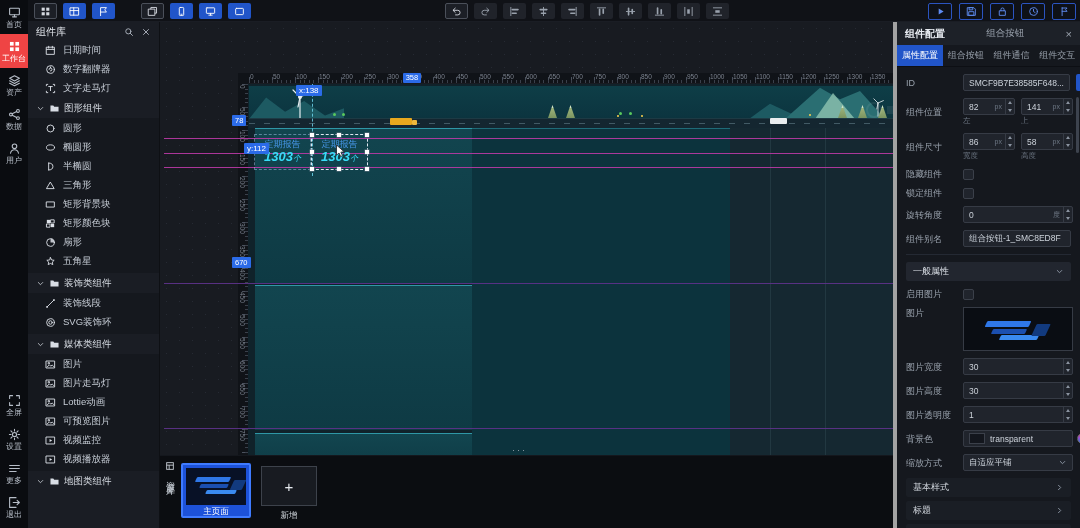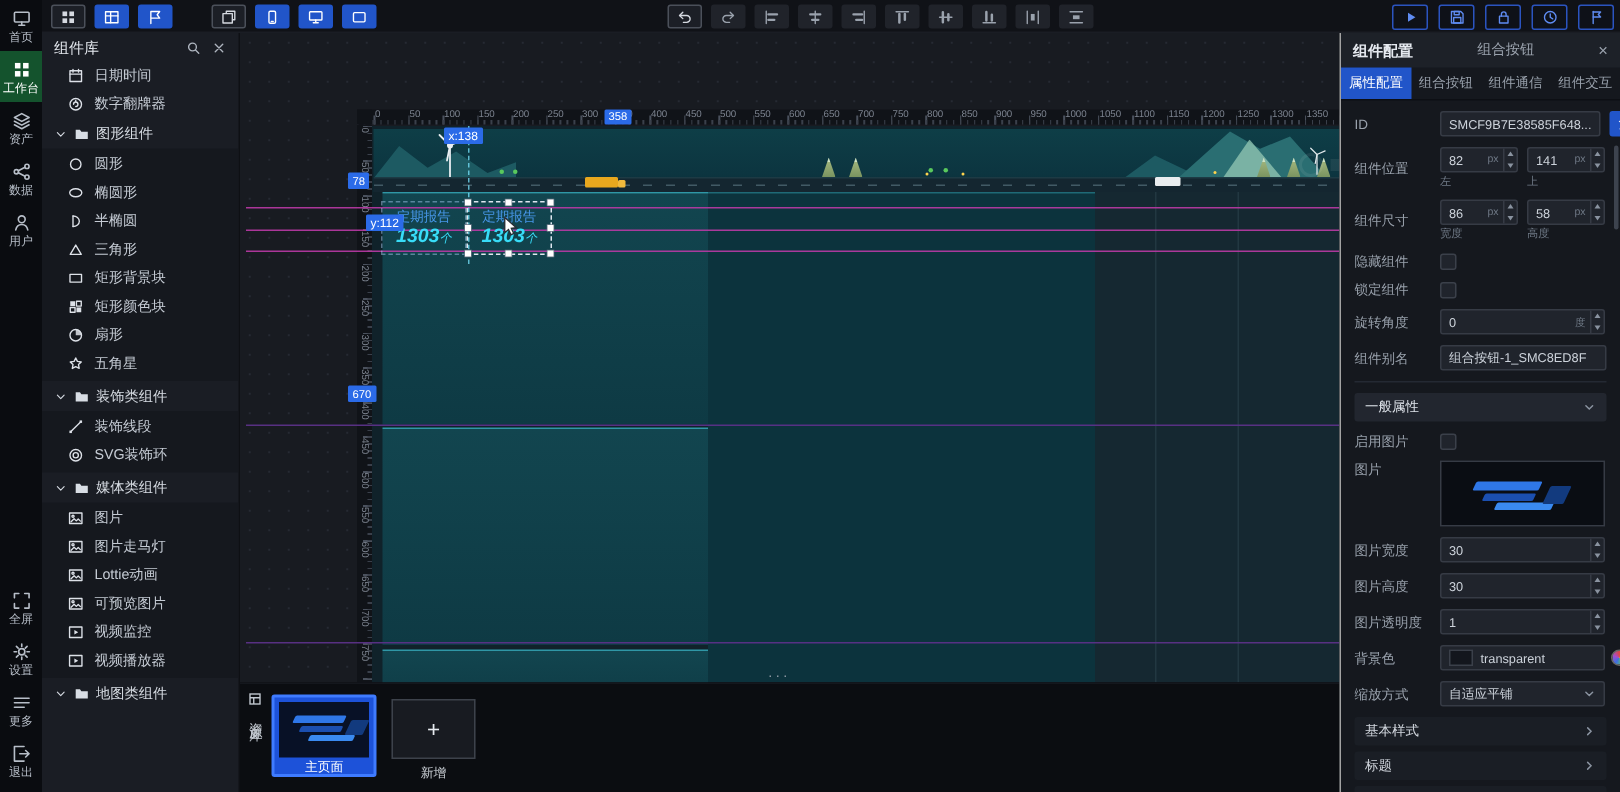--- a/index.html
+++ b/index.html
@@ -18,21 +18,21 @@
   .tbtn .ic{width:11px;height:11px;}
   .tbtn.blue{background:#2155c9;color:#fff;}
   .tbtn.dark{background:#1c1f26;border:1px solid #4b505a;color:#d5d9e0;}
   .tbtn.plain{background:#20232a;color:#9aa2ad;}
   .tbtn.outline{background:#0e1118;border:1px solid #2b54c0;color:#5f8cf2;width:24px;height:17px;}
 
   
   .rail{position:absolute;left:0;top:0;width:28px;height:528px;background:#0a0c10;z-index:6;display:flex;flex-direction:column;}
   .rail-item{display:flex;flex-direction:column;align-items:center;gap:2px;padding:6px 0 5px;color:#b7bec8;font-size:8px;line-height:8px;cursor:pointer;}
   .rail-item .ic{width:13px;height:13px;}
-  .rail-item.active{background:#14532d;color:#fff;}
+  .rail-item.active{background:#ef4444;color:#fff;}
   .rail-spacer{flex:1;}
 
   
   .library{position:absolute;left:28px;top:22px;width:132px;bottom:0;background:#1a1d24;border-right:1px solid #0e1014;z-index:5;display:flex;flex-direction:column;}
   .lib-head{height:19px;flex:none;display:flex;align-items:center;gap:7px;padding:0 8px;}
   .lib-title{flex:1;font-size:10px;color:#e3e7ed;}
   .lib-head .ic{width:10px;height:10px;color:#aeb5bf;cursor:pointer;}
   .lib-body{flex:1;overflow:hidden;}
   .lib-item{height:19px;display:flex;align-items:center;gap:7px;padding:0 6px 0 17px;color:#c5cbd4;font-size:9.5px;white-space:nowrap;cursor:pointer;}
   .lib-item .ic{width:11px;height:11px;flex:none;color:#dde1e8;}
@@ -106,21 +106,21 @@
   .res-close{font-size:10px;cursor:pointer;margin-top:3px;}
   .thumb{position:absolute;left:21px;top:7px;width:70px;height:55px;background:#1d52d9;border:2px solid #3f7bff;border-radius:2px;cursor:pointer;}
   .thumb-img{margin:3px 3px 1px;height:37px;background:#081126;position:relative;overflow:hidden;}
   .streak{position:absolute;transform:skewX(-25deg);border-radius:1px;}
   .thumb-label{text-align:center;font-size:8.5px;color:#fff;line-height:10px;}
   .add-box{position:absolute;left:101px;top:10px;width:56px;height:40px;background:#181b21;border:1px solid #3d424b;
            display:flex;align-items:center;justify-content:center;color:#e6eaef;font-size:15px;cursor:pointer;}
   .add-label{position:absolute;left:101px;top:54px;width:56px;text-align:center;font-size:8.5px;color:#cfd4da;}
 
   
-  .config{position:absolute;left:893px;top:22px;width:187px;bottom:0;background:#15181e;border-left:1px solid #a3a3a3;z-index:5;display:flex;flex-direction:column;}
+  .config{position:absolute;left:893px;top:22px;width:187px;bottom:0;background:#15181e;border-left:4px solid #a3a3a3;z-index:5;display:flex;flex-direction:column;}
   .cfg-head{height:23px;flex:none;background:#1d2128;display:flex;align-items:center;padding:0 8px;}
   .cfg-title{font-size:10px;color:#e6eaf0;font-weight:bold;}
   .cfg-sub{flex:1;text-align:center;color:#9aa2ad;font-size:9.5px;}
   .cfg-close{color:#9aa2ad;font-size:11px;cursor:pointer;}
   .cfg-tabs{height:22px;flex:none;display:flex;border-bottom:1px solid #0d0f14;}
   .cfg-tab{flex:1;display:flex;align-items:center;justify-content:center;font-size:9px;color:#99a1ac;cursor:pointer;}
   .cfg-tab.active{background:#2155c9;color:#fff;}
   .cfg-body{flex:1;padding:7px 9px 0;position:relative;overflow:hidden;}
   .row{display:flex;align-items:center;margin-bottom:7px;}
   .row.top{align-items:flex-start;}
@@ -396,20 +396,27 @@
           </svg>
           <span>日期时间</span>
         </div>
         <div class="lib-item">
           <svg class="ic" style="width:11px;height:11px" viewBox="0 0 12 12" fill="none" stroke="currentColor" stroke-width="1" stroke-linecap="round" stroke-linejoin="round">
             <circle cx="6" cy="6" r="4.2"></circle>
             <path d="M4.4 6a1.6 1.6 0 1 1 1.6 1.6M6 3.2v1"></path>
           </svg>
           <span>数字翻牌器</span>
         </div>
+        <div class="lib-item">
+          <svg class="ic" style="width:11px;height:11px" viewBox="0 0 12 12" fill="none" stroke="currentColor" stroke-width="1" stroke-linecap="round" stroke-linejoin="round">
+            <path d="M1.5 3V1.5H3M9 1.5h1.5V3M10.5 9v1.5H9M3 10.5H1.5V9"></path>
+            <path d="M4 3.9h4M6 3.9v4.4"></path>
+          </svg>
+          <span>文字走马灯</span>
+        </div>
         <div class="lib-folder">
           <svg class="ic" style="width:9px;height:9px" viewBox="0 0 12 12" fill="none" stroke="currentColor" stroke-width="1" stroke-linecap="round" stroke-linejoin="round">
             <path d="M3 4.6l3 3 3-3"></path>
           </svg>
           <svg class="ic" style="width:11px;height:11px" viewBox="0 0 12 12" fill="none" stroke="currentColor" stroke-width="1" stroke-linecap="round" stroke-linejoin="round">
             <path d="M1.6 2.8h3.1l1 1.3h4.7v5.3H1.6z" fill="currentColor" stroke="none"></path>
           </svg>
           <span>图形组件</span>
         </div>
         <div class="lib-sub">

